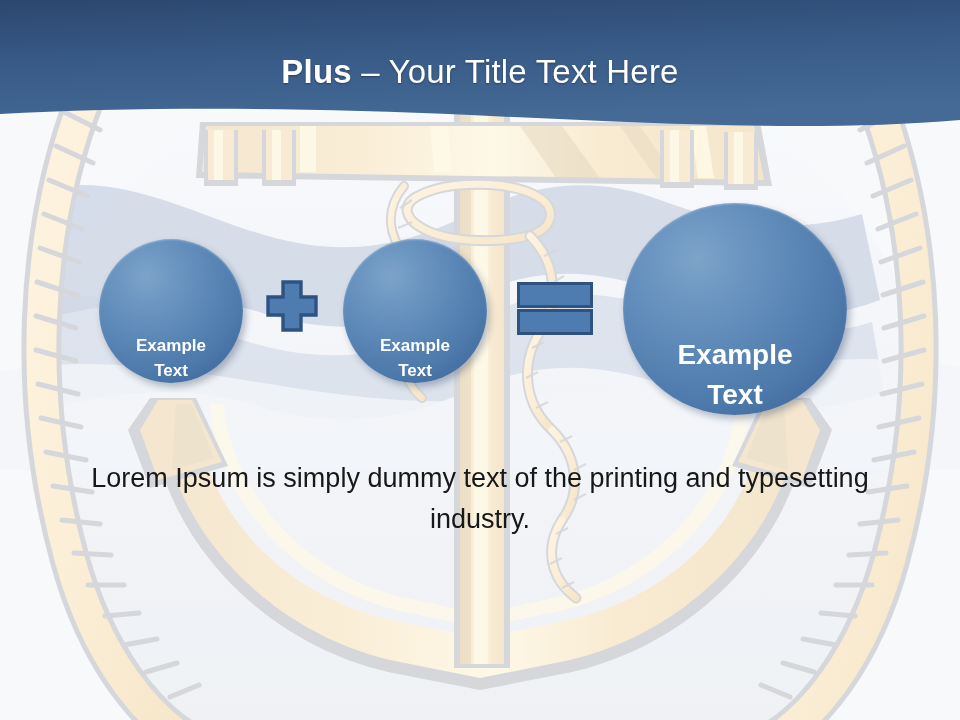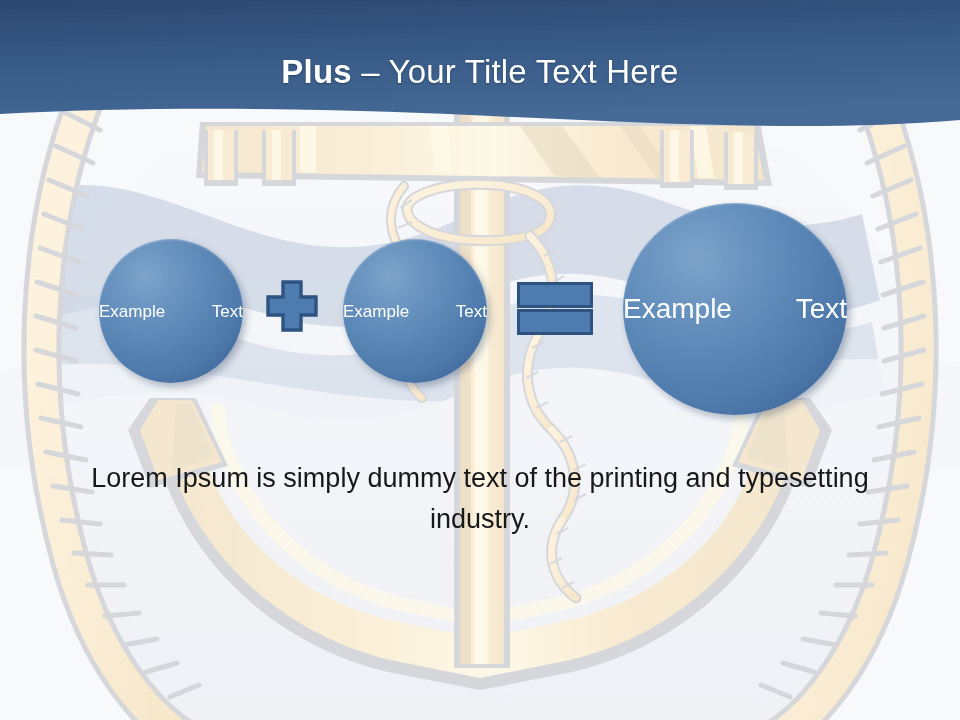--- a/index.html
+++ b/index.html
@@ -44,37 +44,38 @@
   }
   .header-title .bold { font-weight: bold; }
   .header-title .rest { font-weight: normal; }
 
   
   .circle {
     position: absolute;
     border-radius: 50%;
     box-sizing: border-box;
     display: flex;
-    flex-direction: row;
+    flex-direction: column;
     align-items: center;
-    justify-content: space-between;
+    justify-content: flex-end;
     color: #ffffff;
     text-align: center;
     background:
       radial-gradient(circle at 33% 26%,
         #7ea3c9 0%,
         #6f99c3 16%,
         #5d89b8 42%,
         #4d79ab 68%,
         #41699a 88%,
         #3b6191 100%);
     border: 1px solid #3a6header;
     box-shadow:
       3px 4px 7px rgba(40,60,90,0.33),
       inset 0 1px 2px rgba(255,255,255,0.30);
+    font-weight: bold;
   }
   .circle.small {
     width: 144px;
     height: 144px;
     font-size: 17px;
     line-height: 25px;
   }
   .circle.large {
     width: 224px;
     height: 212px;

